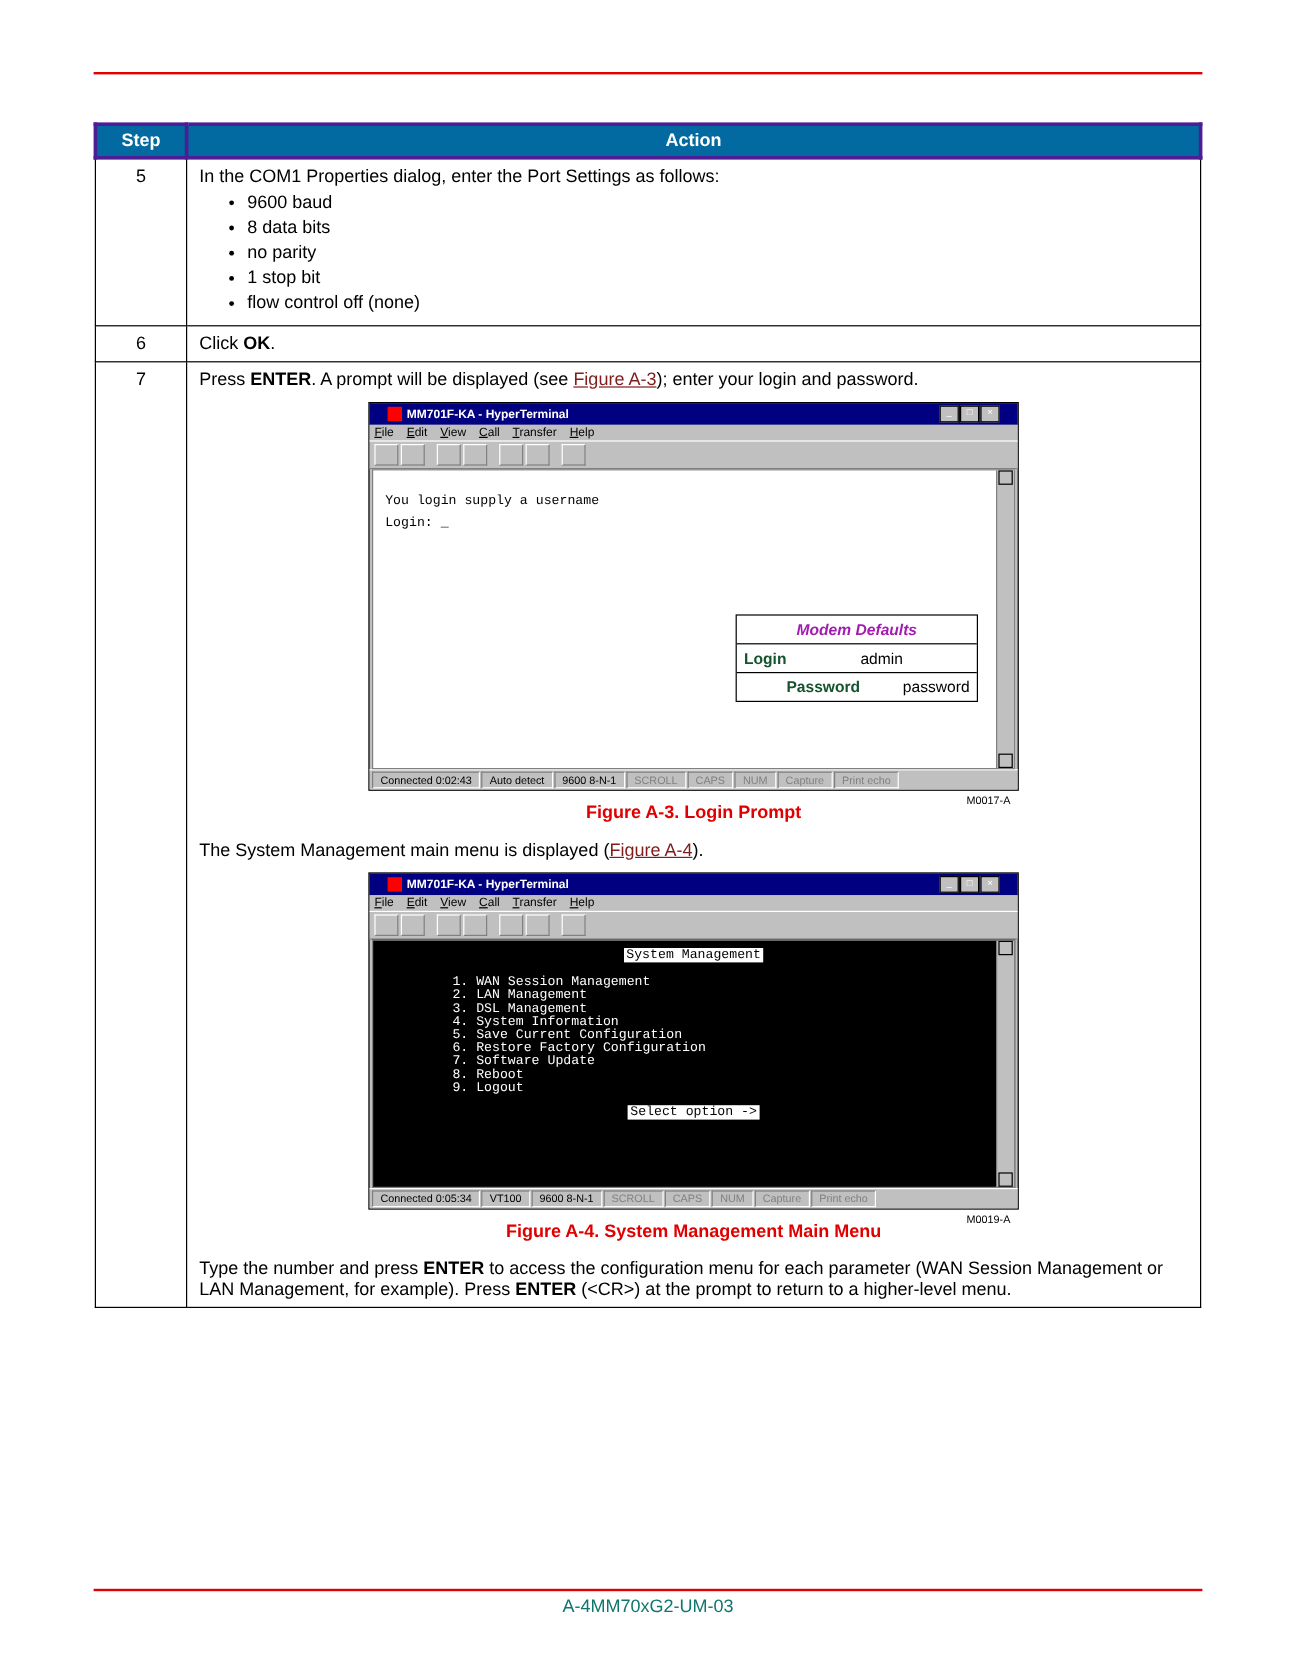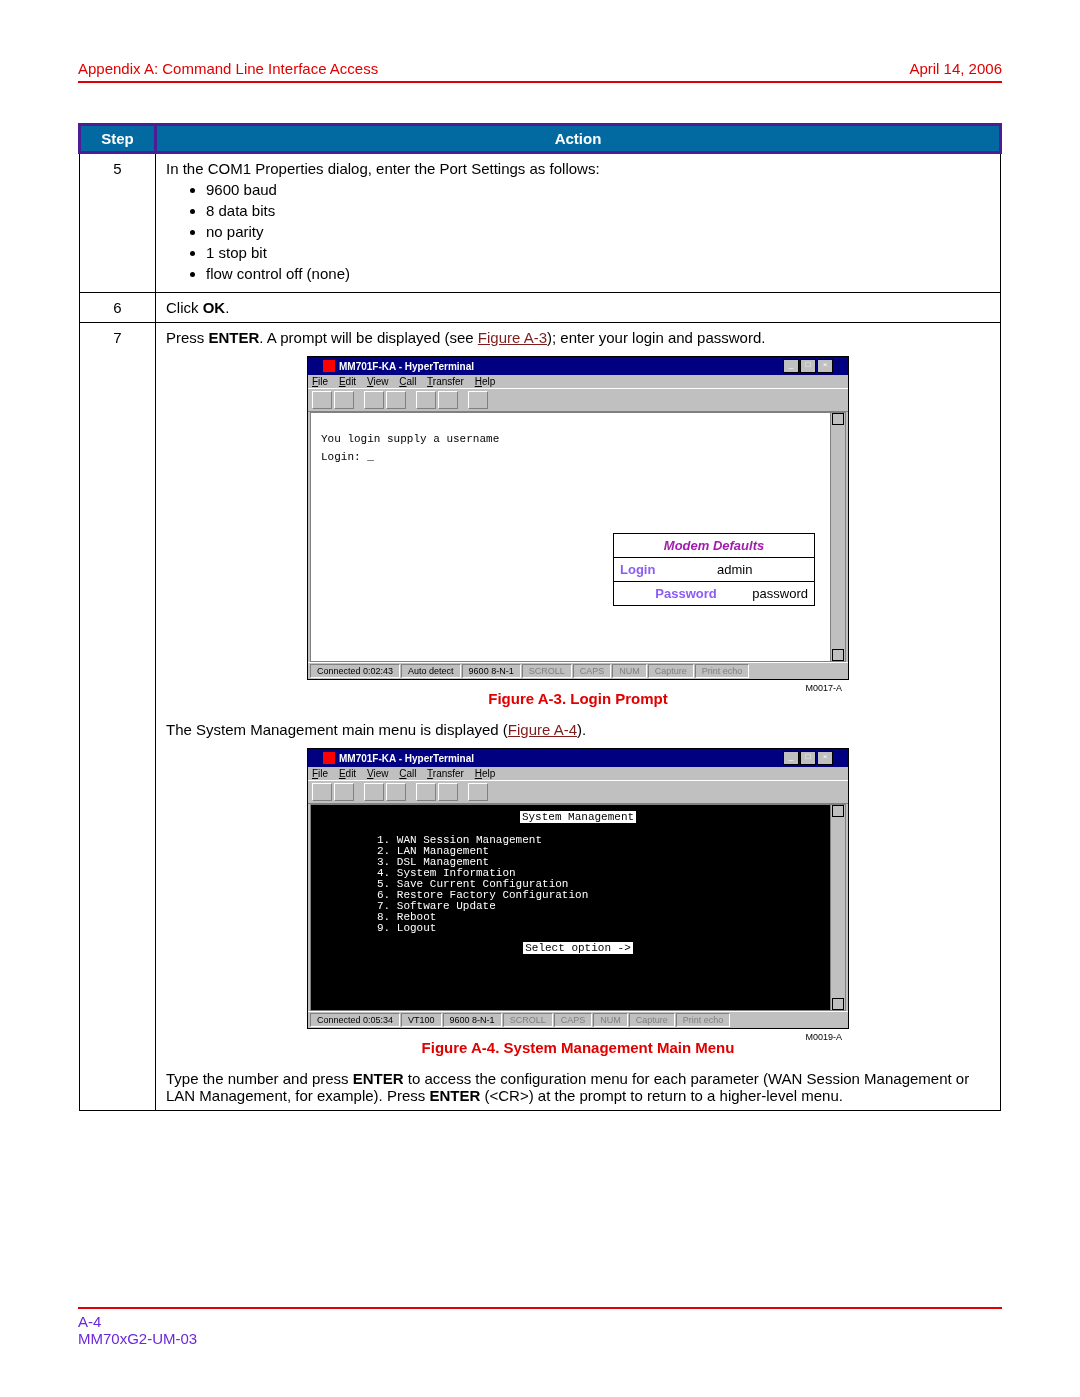--- a/index.html
+++ b/index.html
@@ -194,21 +194,21 @@
     text-align: center;
     padding: 4px 0;
     border-bottom: 1px solid #000;
   }
   .defaults-box .db-row {
     display: flex;
     border-bottom: 1px solid #000;
   }
   .defaults-box .db-row:last-child { border-bottom: none; justify-content: flex-end; }
   .defaults-box .db-label {
-    color: #8b5cf6;
+    color: #14532d;
     font-weight: bold;
     width: 85px;
     padding: 4px 6px;
   }
   .defaults-box .db-val {
     padding: 4px 6px;
     color: #000;
   }
   
   .term-title-inv {
@@ -224,35 +224,30 @@
     white-space: pre;
   }
   .term-select { text-align: center; margin-top: 6px; }
   .footer-row {
     position: absolute;
     bottom: 50px;
     left: 78px;
     right: 78px;
     display: flex;
     justify-content: center;
-    color: #6d28d9;
+    color: #0f766e;
     font-size: 15px;
     border-top: 2px solid #e00000;
     padding-top: 4px;
-    flex-direction: column;
   }
 </style>
 </head>
 <body>
 
 <div class="page">
-  <div class="header-row">
-    <span>Appendix A: Command Line Interface Access</span>
-    <span>April 14, 2006</span>
-  </div>
   <hr class="red-rule">
 
   <table class="main-table">
     <thead>
       <tr>
         <th class="step">Step</th>
         <th>Action</th>
       </tr>
     </thead>
     <tbody>

